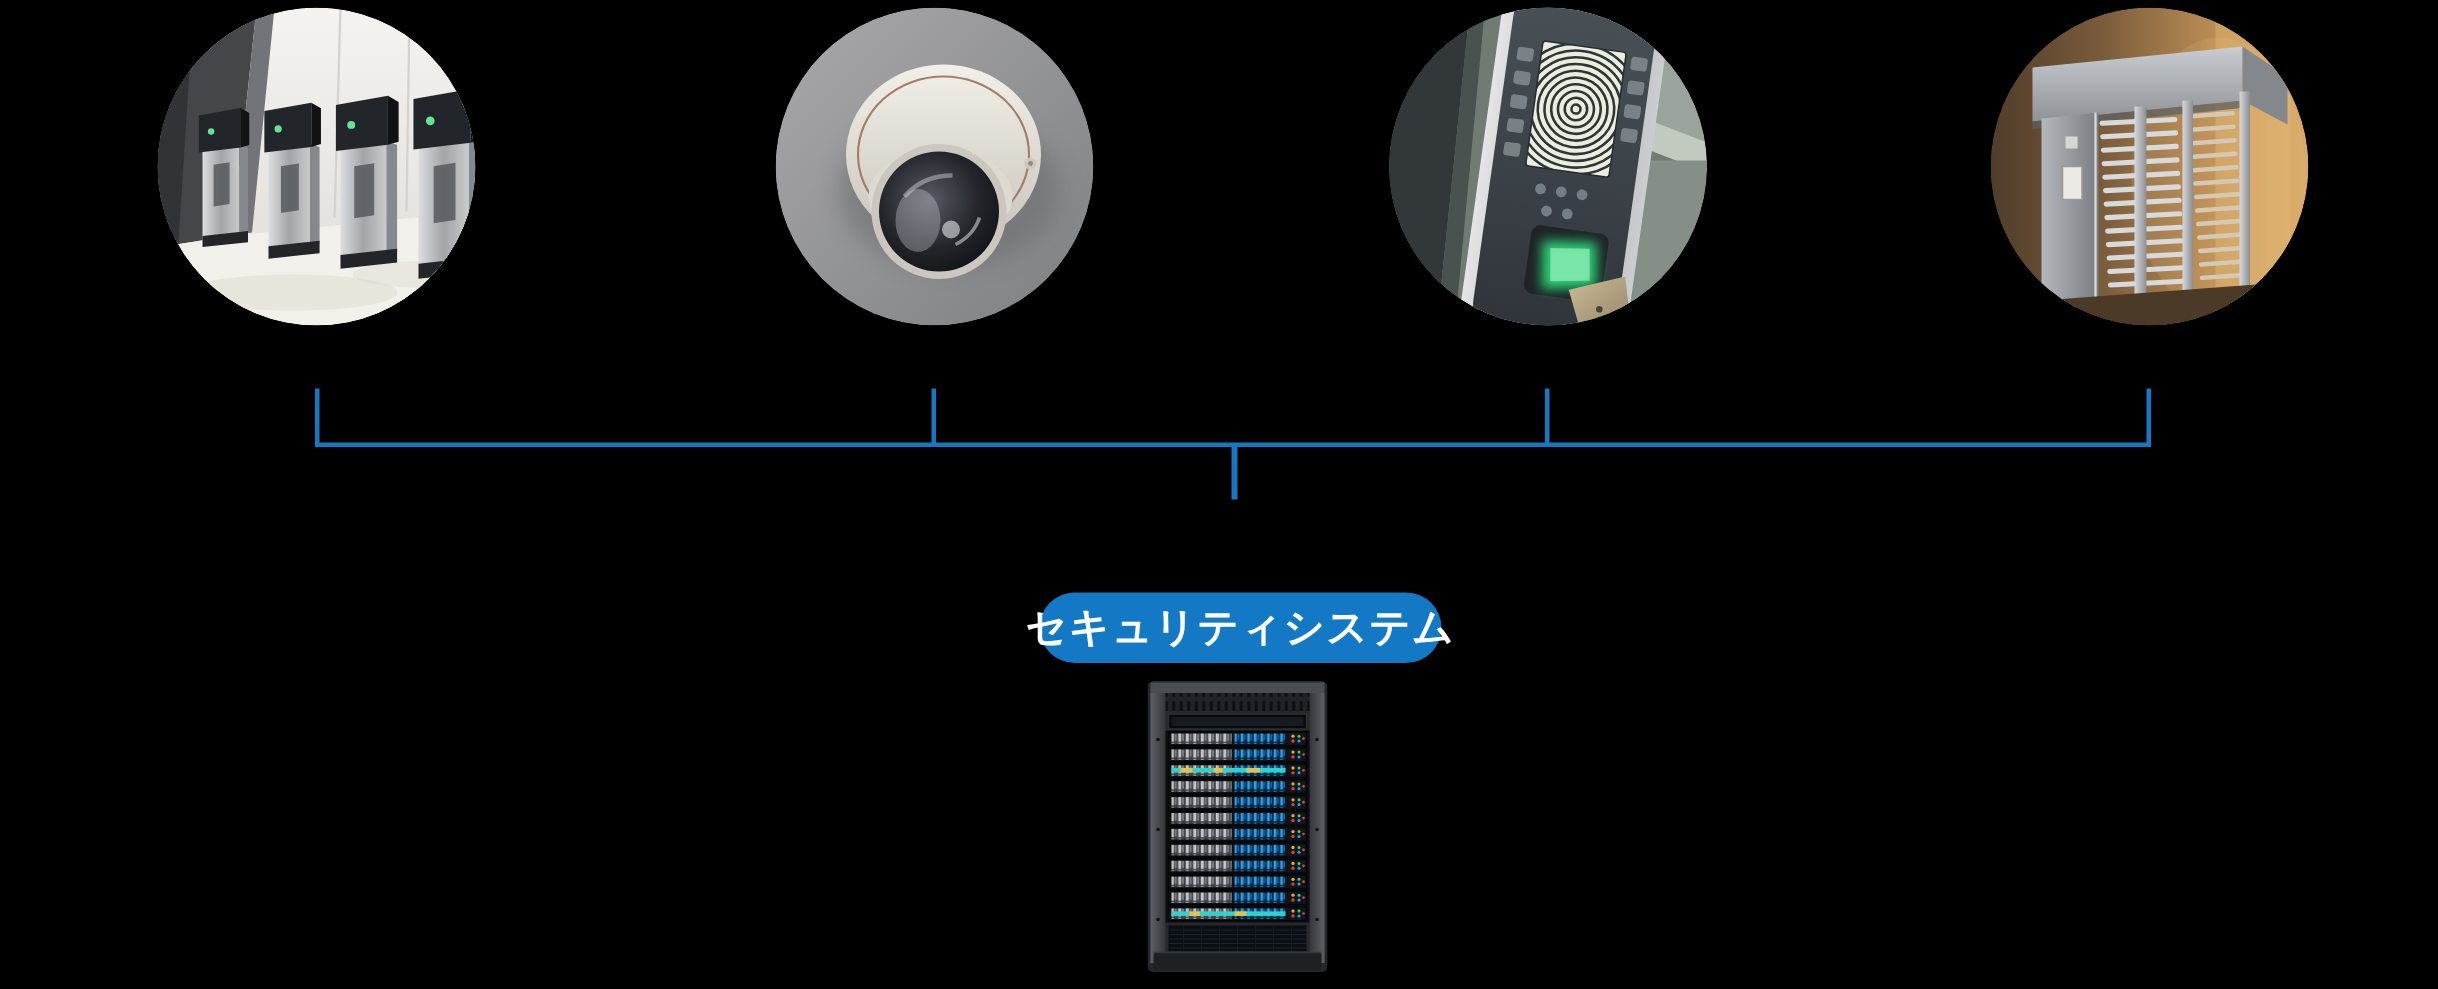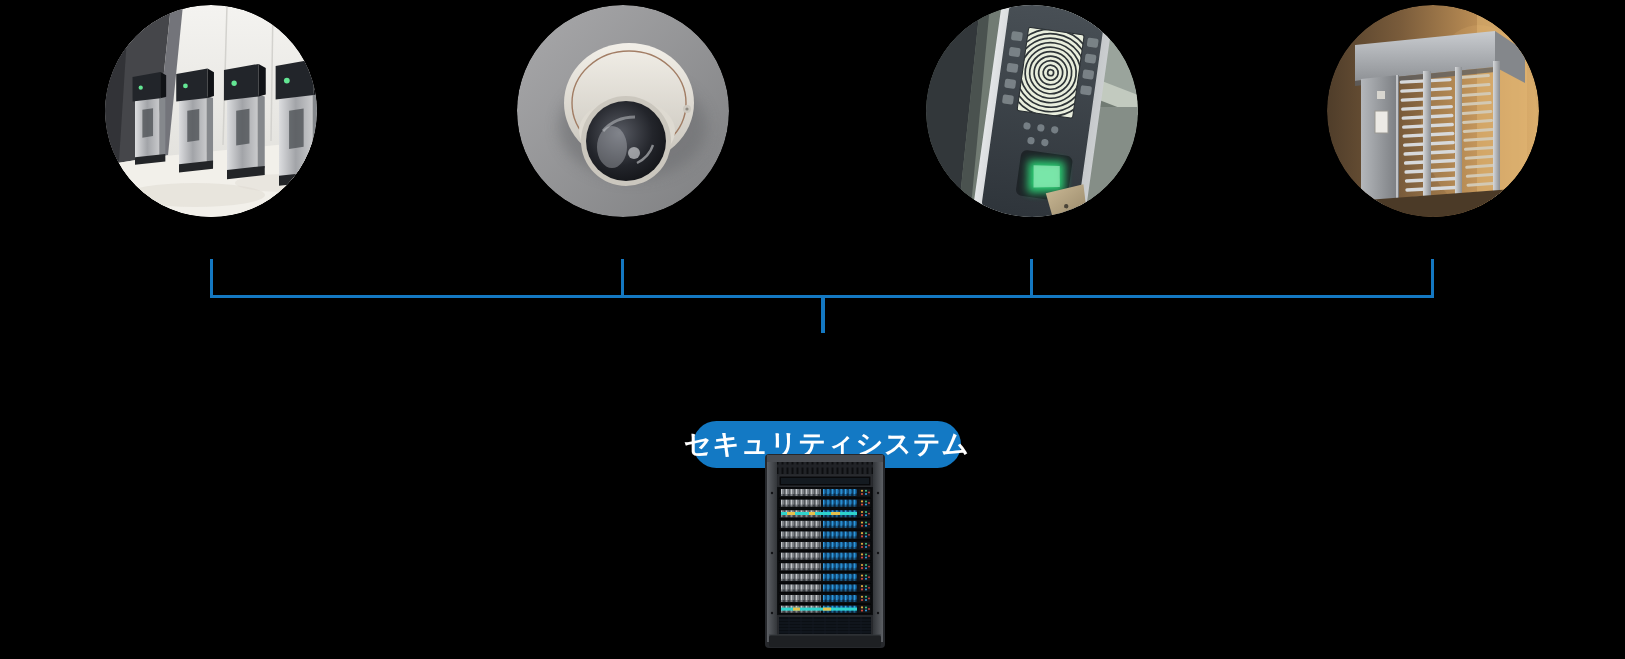--- a/index.html
+++ b/index.html
@@ -11,21 +11,21 @@
     position:absolute;top:5px;width:212px;height:212px;border-radius:50%;overflow:hidden;
   }
   .circle svg{display:block;width:212px;height:212px;}
   .c1{left:105px;} .c2{left:517px;} .c3{left:926px;} .c4{left:1327px;}
   .line{position:absolute;background:#1478c2;}
   .stub{width:3px;height:37px;top:259px;}
   .s1{left:210px;} .s2{left:621px;} .s3{left:1030px;} .s4{left:1431px;}
   .hline{left:210px;top:295px;width:1224px;height:3px;}
   .drop{left:821px;top:298px;width:4px;height:35px;}
   .badge{
-    position:absolute;left:693px;top:421px;width:268px;height:47px;border-radius:24px;
+    position:absolute;left:693px;top:395px;width:268px;height:47px;border-radius:24px;
     background:#1379c4;display:flex;align-items:center;justify-content:center;
   }
   .badge span{
     color:#ffffff;font-size:27px;font-weight:bold;letter-spacing:1px;line-height:1;
     white-space:nowrap;
   }
   .rack{position:absolute;left:765px;top:453px;width:120px;height:196px;}
   .rack svg{display:block;width:120px;height:196px;}
 </style>
 </head>

